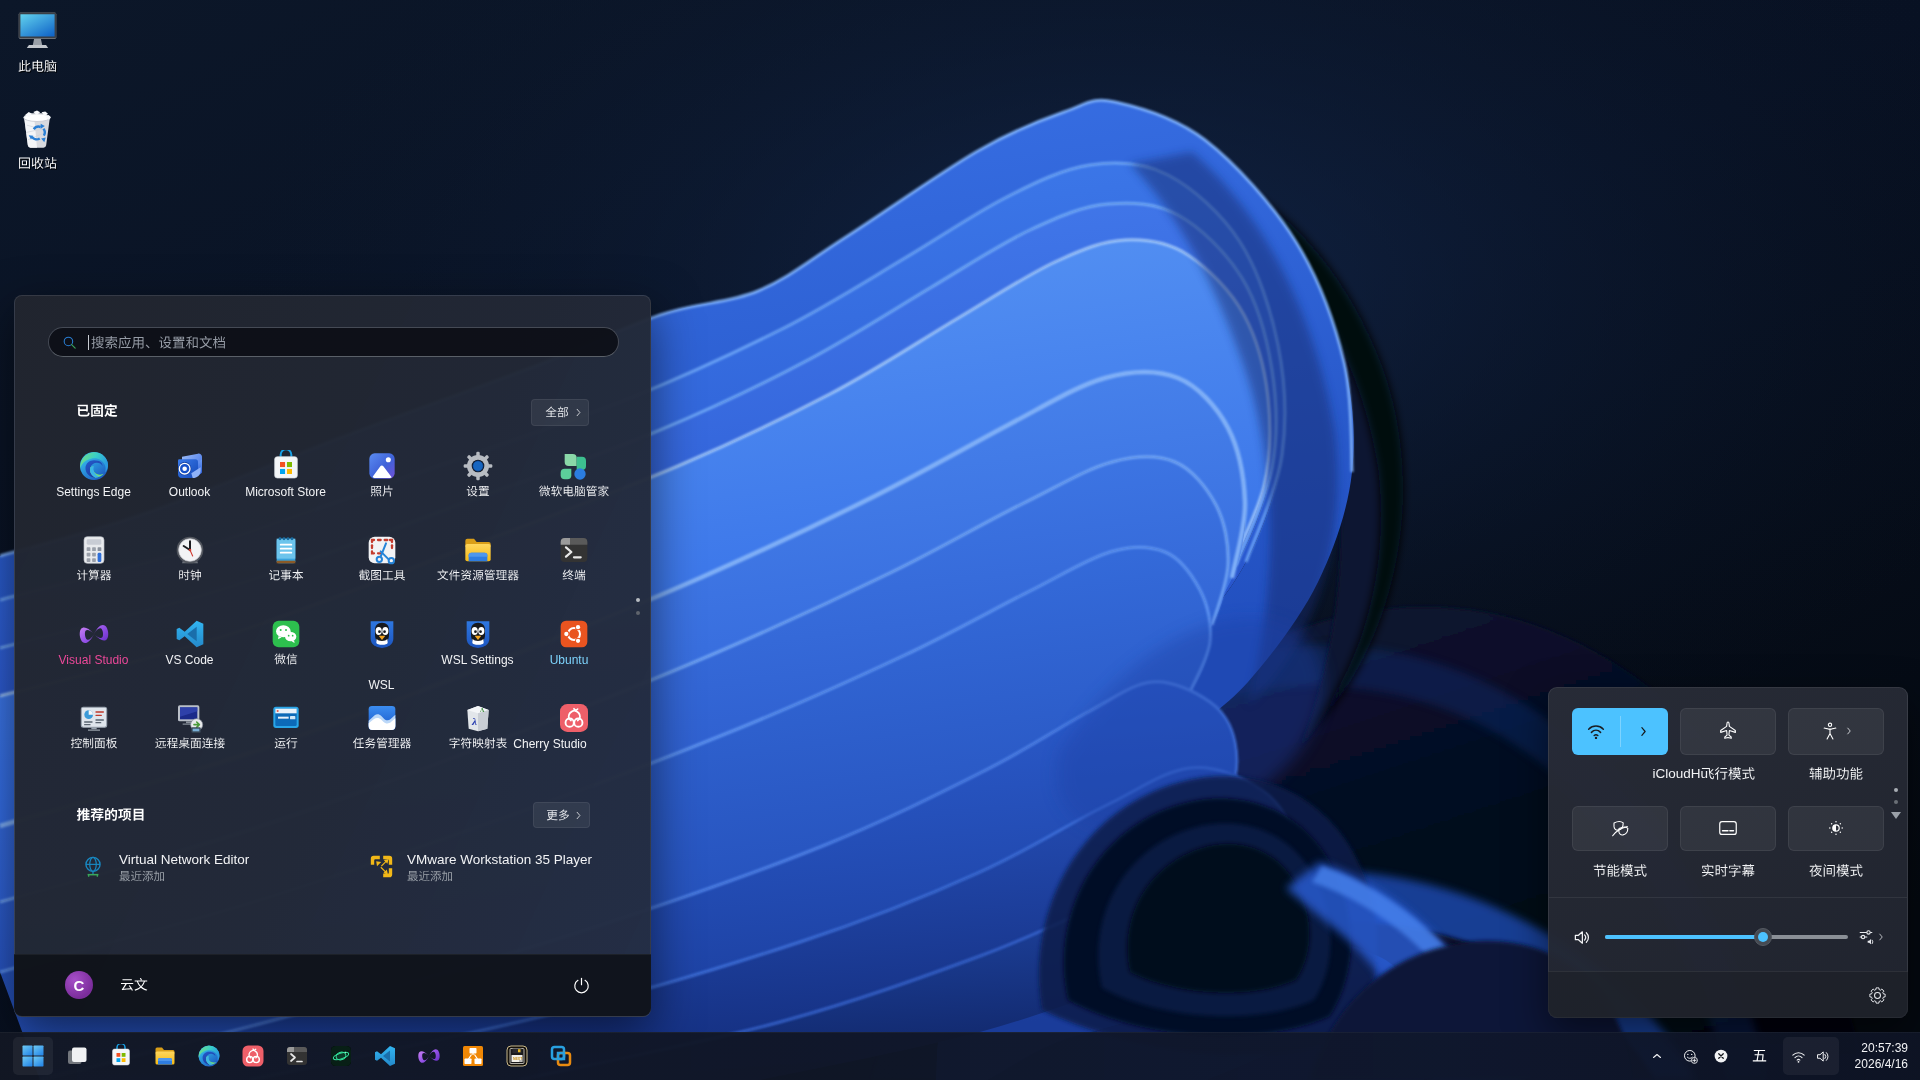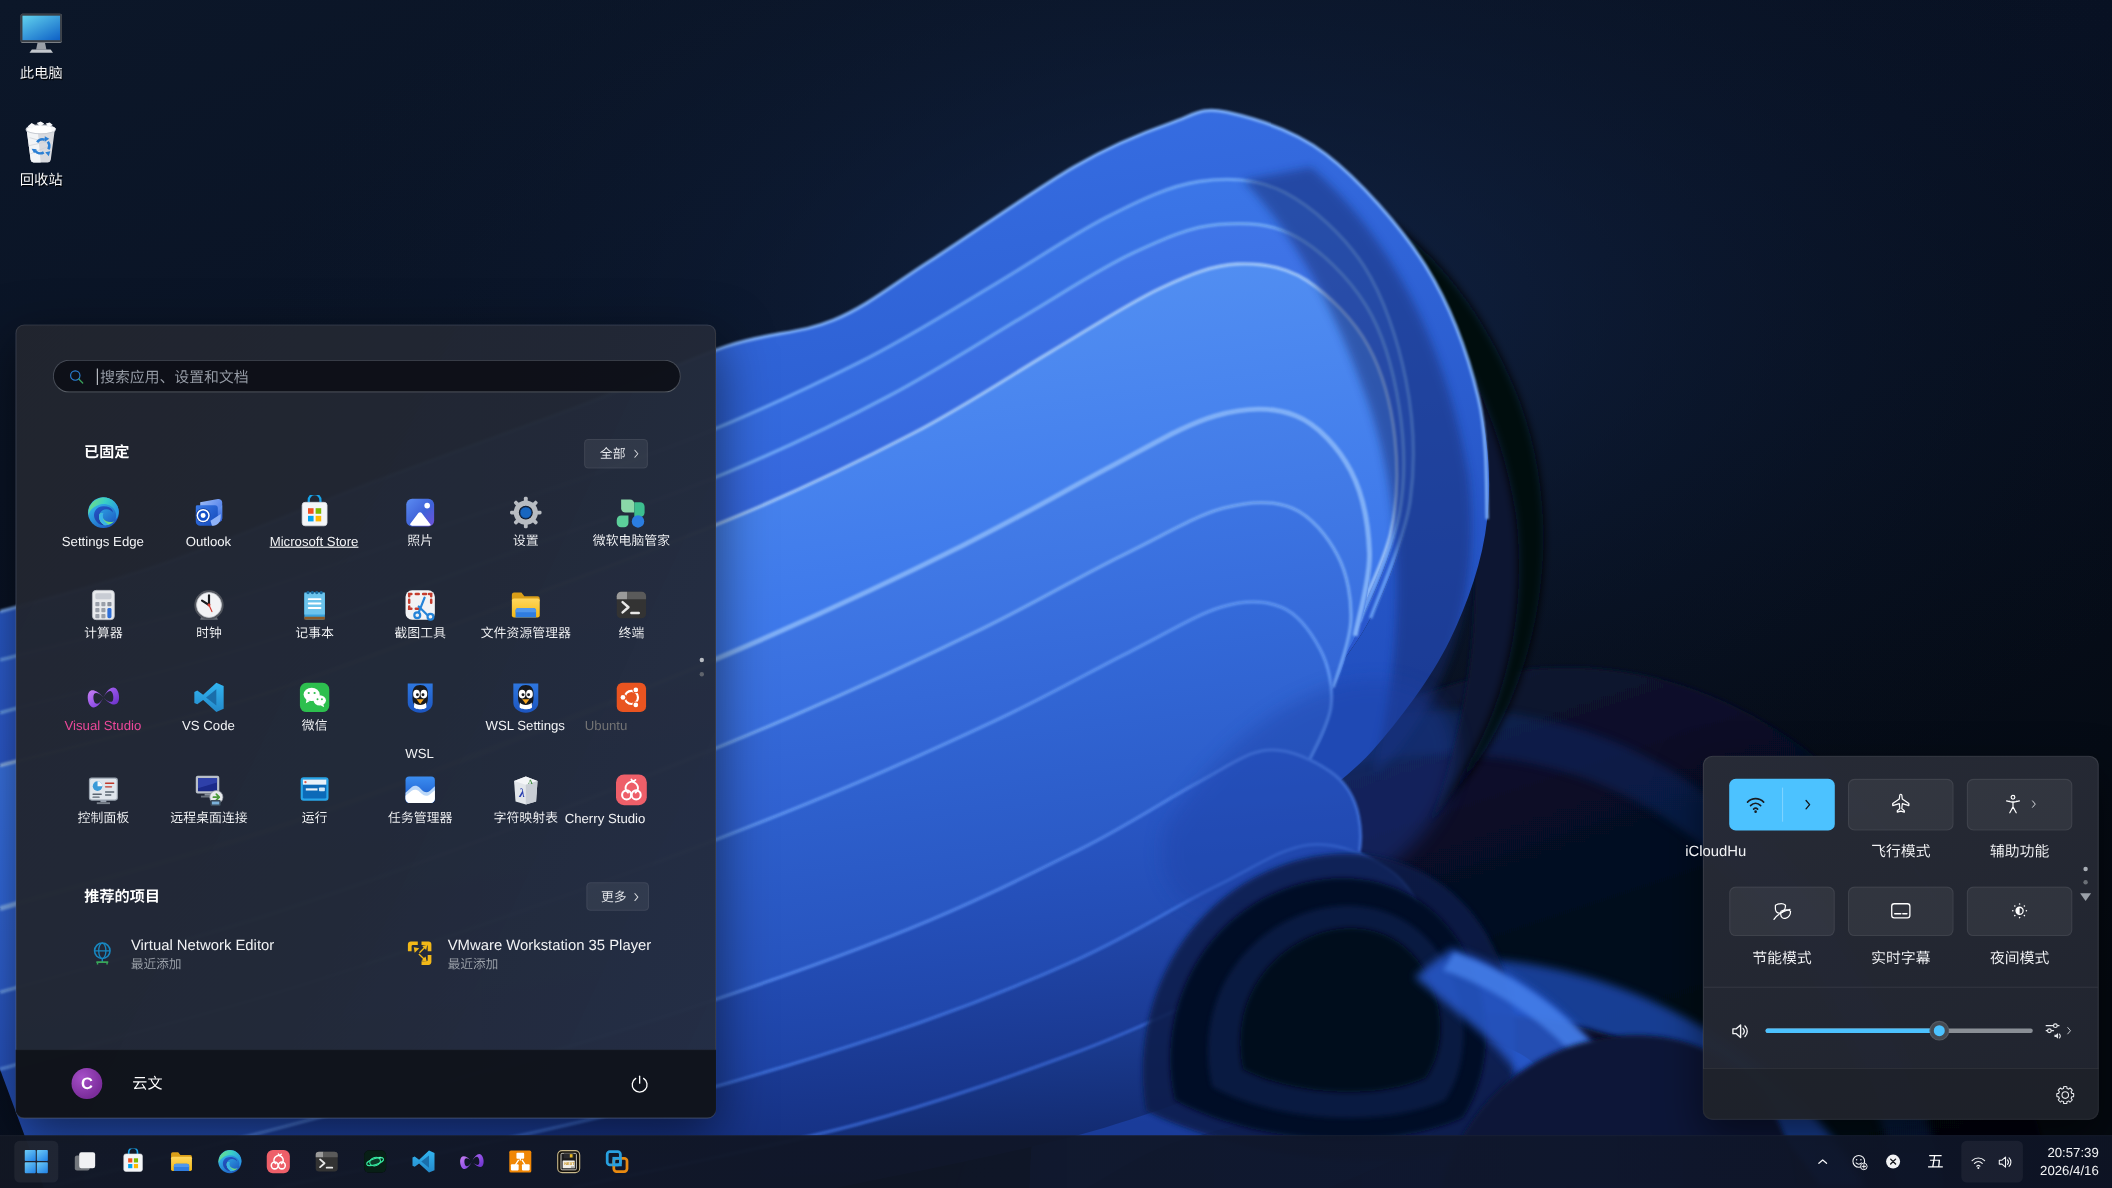--- a/index.html
+++ b/index.html
@@ -242,21 +242,21 @@
       <svg width="32" height="32" viewBox="0 0 48 48" style="display:block">
         <path d="M16,10 v-3 a8,8 0 0 1 16,0 v3" fill="none" stroke="#18a3e8" stroke-width="3"></path>
 <rect x="7" y="10" width="34" height="32" rx="4" fill="#f4f6f8"></rect>
 <rect x="7" y="10" width="34" height="32" rx="4" fill="none" stroke="#d8dde2" stroke-width="1"></rect>
 <rect x="15" y="18" width="7.6" height="7.6" fill="#f25022"></rect>
 <rect x="25.4" y="18" width="7.6" height="7.6" fill="#7fba00"></rect>
 <rect x="15" y="28.4" width="7.6" height="7.6" fill="#00a4ef"></rect>
 <rect x="25.4" y="28.4" width="7.6" height="7.6" fill="#ffb900"></rect>
       </svg>
     </div>
-    <div style="position:absolute;left:237.5px;top:484.5px;width:96px;height:14px;text-align:center;font-size:12px;color:#f2f3f5;line-height:14px;text-decoration:underline;">Microsoft Store</div>
+    <div style="position:absolute;left:237.5px;top:484.5px;width:96px;height:14px;text-align:center;font-size:12px;color:#f2f3f5;line-height:14px;">Microsoft Store</div>
     <div style="position:absolute;left:365.5px;top:450.0px;width:32px;height:32px;">
       <svg width="32" height="32" viewBox="0 0 48 48" style="display:block">
         <defs>
           <linearGradient id="phg_8" x1="0" y1="0" x2="1" y2="1">
             <stop offset="0" stop-color="#5b8cf2"></stop>
             <stop offset="0.55" stop-color="#3f62d8"></stop>
             <stop offset="1" stop-color="#7050d8"></stop>
           </linearGradient>
         </defs>
         <rect x="5" y="5" width="38" height="38" rx="8" fill="url(#phg_8)"></rect>
@@ -496,21 +496,21 @@
         <rect x="4" y="4" width="40" height="40" rx="8" fill="#e95420"></rect>
 <circle cx="24" cy="24" r="9" fill="none" stroke="#ffffff" stroke-width="3"></circle>
 <circle cx="12.5" cy="24" r="3.4" fill="#e95420" stroke="#e95420" stroke-width="2.6"></circle>
 <circle cx="12.5" cy="24" r="3.2" fill="#ffffff"></circle>
 <circle cx="30" cy="13.8" r="3.2" fill="#e95420" stroke="#e95420" stroke-width="2.6"></circle>
 <circle cx="30" cy="13.8" r="3.2" fill="#ffffff"></circle>
 <circle cx="30" cy="34.2" r="3.2" fill="#e95420" stroke="#e95420" stroke-width="2.6"></circle>
 <circle cx="30" cy="34.2" r="3.2" fill="#ffffff"></circle>
       </svg>
     </div>
-    <div style="position:absolute;left:503px;top:652.5px;width:96px;height:14px;text-align:center;font-size:12px;color:#737373;line-height:14px;">Ubuntu</div>
+    <div style="position:absolute;left:521px;top:652.5px;width:96px;height:14px;text-align:center;font-size:12px;color:#7dd3fc;line-height:14px;">Ubuntu</div>
     <div style="position:absolute;left:77.5px;top:702.0px;width:32px;height:32px;">
       <svg width="32" height="32" viewBox="0 0 48 48" style="display:block">
         <rect x="5" y="8" width="38" height="30" rx="3" fill="#dfe5ec"></rect>
 <rect x="5" y="8" width="38" height="30" rx="3" fill="none" stroke="#9aa4b0" stroke-width="1.6"></rect>
 <circle cx="16" cy="19" r="6.5" fill="#3a9ad8"></circle>
 <path d="M16,19 L16,12.5 A6.5,6.5 0 0 1 22.5,19 Z" fill="#f5f7fa"></path>
 <g stroke="#c0392b" stroke-width="2" stroke-linecap="round">
 <line x1="27" y1="15" x2="38" y2="15"></line>
           <line x1="27" y1="20" x2="35" y2="20"></line>
 </g>
@@ -664,21 +664,21 @@
 <path d="M20,34 C22.5,31.5 25.5,31.5 28,34"></path>
 </g>
         <circle cx="24" cy="39" r="2.6" fill="#1a1d22"></circle>
       </svg>
     </div>
     <div style="position:absolute;left:1637.0px;top:724.5px;width:13px;height:13px;">
       <svg width="13" height="13" viewBox="0 0 48 48" style="display:block">
         <path d="M18,10 L30,24 L18,38" fill="none" stroke="#15181c" stroke-width="4.4" stroke-linecap="round" stroke-linejoin="round"></path>
       </svg>
     </div>
-    <div style="position:absolute;left:1532px;top:766px;width:176px;height:16px;text-align:left;font-size:13.5px;color:#f2f3f5;">iCloudHu</div>
+    <div style="position:absolute;left:1532px;top:766px;width:176px;height:16px;text-align:right;font-size:13.5px;color:#f2f3f5;">iCloudHu</div>
     <div style="position:absolute;left:1680px;top:708px;width:96px;height:47px;border-radius:6px;background:rgba(255,255,255,0.063);border:1px solid rgba(255,255,255,0.068);"></div>
     <div style="position:absolute;left:1717.0px;top:720.0px;width:22px;height:22px;">
       <svg width="22" height="22" viewBox="0 0 48 48" style="display:block">
         <path d="M22,6 c1.2,-2 2.8,-2 4,0 l1,8 13,9 v4 l-13,-4 -1,10 5,4 v3 l-7,-2 -7,2 v-3 l5,-4 -1,-10 -13,4 v-4 l13,-9 Z" fill="none" stroke="#ffffff" stroke-width="2.4" stroke-linejoin="round"></path>
       </svg>
     </div>
     <svg style="position:absolute;left:1701.0px;top:764.0px" width="54" height="20" viewBox="0 0 54.00 19.57">
       <path fill="#f2f3f5" transform="translate(0,14.31)" d="M11.7 -9.5C11 -8.7 9.9 -7.7 9 -6.9C8.9 -8 8.9 -9.2 8.9 -10.5H0.9V-9.5H7.9C8 -3.2 8.7 0.7 11.6 0.7C12.5 0.7 12.8 0 13 -2.1C12.7 -2.2 12.4 -2.5 12.2 -2.7C12.1 -1.2 12 -0.4 11.6 -0.3C10.2 -0.3 9.4 -2.3 9.1 -5.5C10.3 -4.9 11.5 -4.1 12.2 -3.5L12.7 -4.3C12 -4.9 10.7 -5.7 9.6 -6.3C10.6 -7.1 11.7 -8.1 12.6 -9Z M19.4 -10.5V-9.6H26V-10.5ZM17.1 -11.4C16.4 -10.4 15.1 -9.2 14 -8.4C14.1 -8.2 14.4 -7.8 14.6 -7.6C15.8 -8.5 17.2 -9.8 18.1 -10.9ZM18.8 -6.8V-5.8H23.3V-0.2C23.3 -0 23.2 0.1 23 0.1C22.7 0.1 21.8 0.1 20.9 0C21 0.3 21.2 0.8 21.2 1C22.5 1 23.3 1 23.7 0.9C24.2 0.7 24.4 0.4 24.4 -0.2V-5.8H26.4V-6.8ZM17.6 -8.5C16.7 -6.9 15.2 -5.3 13.8 -4.3C14 -4.1 14.4 -3.7 14.6 -3.5C15.1 -3.9 15.6 -4.4 16.1 -4.9V1.1H17.1V-6C17.7 -6.7 18.2 -7.4 18.6 -8.1Z M33.4 -5.6H38.1V-4.7H33.4ZM33.4 -7.3H38.1V-6.4H33.4ZM36.9 -11.3V-10.2H34.8V-11.3H33.8V-10.2H31.9V-9.4H33.8V-8.3H34.8V-9.4H36.9V-8.3H37.9V-9.4H39.8V-10.2H37.9V-11.3ZM32.4 -8.1V-3.9H35.2C35.1 -3.5 35.1 -3.1 35 -2.8H31.6V-1.9H34.7C34.2 -0.9 33.2 -0.2 31.2 0.3C31.4 0.5 31.7 0.9 31.8 1.1C34.1 0.5 35.2 -0.5 35.7 -1.9C36.4 -0.4 37.7 0.6 39.4 1.1C39.6 0.8 39.8 0.4 40 0.2C38.5 -0.1 37.4 -0.8 36.7 -1.9H39.7V-2.8H36C36.1 -3.1 36.1 -3.5 36.2 -3.9H39.1V-8.1ZM29.4 -11.3V-8.7H27.7V-7.8H29.4V-7.8C29 -5.9 28.2 -3.8 27.4 -2.7C27.6 -2.4 27.9 -2 28 -1.7C28.5 -2.5 29 -3.7 29.4 -5V1.1H30.3V-5.9C30.7 -5.2 31.1 -4.3 31.3 -3.9L31.9 -4.6C31.7 -5 30.7 -6.7 30.3 -7.2V-7.8H31.7V-8.7H30.3V-11.3Z M50.1 -10.7C50.8 -10.2 51.6 -9.5 52 -9L52.7 -9.6C52.3 -10.1 51.4 -10.8 50.8 -11.2ZM48.1 -11.3C48.1 -10.4 48.2 -9.6 48.2 -8.8H41.2V-7.8H48.3C48.6 -2.8 49.7 1.1 52 1.1C53 1.1 53.4 0.4 53.6 -1.9C53.3 -2.1 52.9 -2.3 52.7 -2.5C52.6 -0.7 52.4 0.1 52 0.1C50.7 0.1 49.7 -3.3 49.3 -7.8H53.3V-8.8H49.3C49.2 -9.6 49.2 -10.4 49.2 -11.3ZM41.3 -0.3 41.6 0.7C43.3 0.3 45.8 -0.3 48.1 -0.8L48 -1.7L45.2 -1.1V-4.8H47.7V-5.8H41.7V-4.8H44.1V-0.9Z"></path>
     </svg>
     <div style="position:absolute;left:1788px;top:708px;width:96px;height:47px;border-radius:6px;background:rgba(255,255,255,0.063);border:1px solid rgba(255,255,255,0.068);"></div>

